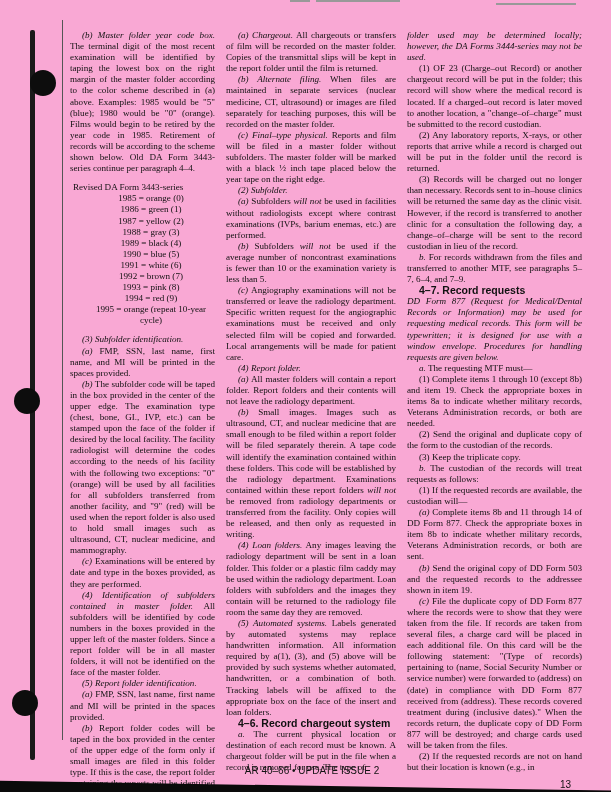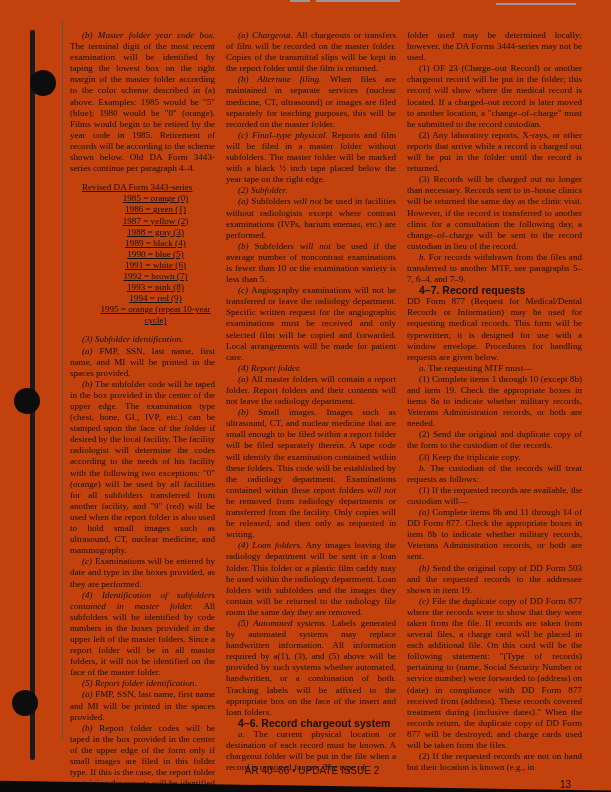--- a/index.html
+++ b/index.html
@@ -1,36 +1,36 @@
 <!DOCTYPE html>
 <html><head>
 <meta charset="utf-8">
 <style>
   html, body { margin: 0; padding: 0; background: #ffffff; }
   body { width: 611px; height: 792px; position: relative; overflow: hidden;
          font-family: "Liberation Serif", "DejaVu Serif", serif; color: #111; }
-  .page { position: absolute; left: 0; top: 0; width: 611px; height: 792px; background: #c2410c; }
+  .page { position: absolute; left: 0; top: 0; width: 611px; height: 792px; background: #f9a8d4; }
   .binding { position: absolute; left: 30px; top: 30px; width: 5px; height: 730px; background: #1a1a1a; border-radius: 2px; }
   .binding2 { position: absolute; left: 62px; top: 20px; width: 1px; height: 720px; background: #555; }
   .hole { position: absolute; width: 26px; height: 26px; border-radius: 50%; background: #0d0d0d; }
   .hole.h1 { left: 30px; top: 70px; }
   .hole.h2 { left: 14px; top: 388px; }
   .hole.h3 { left: 12px; top: 690px; }
   .top-line { position: absolute; top: 0; height: 2px; background: #999; }
   .bottom-bar { position: absolute; left: 0; bottom: 0; width: 611px; height: 14px; background: #0a0a0a;
                 clip-path: polygon(0 20%, 100% 90%, 100% 100%, 0 100%); }
   .col { position: absolute; top: 30px; font-size: 9.1px; line-height: 11.1px; text-align: justify; }
   .col1 { left: 70px; width: 145px; }
   .col2 { left: 226px; width: 170px; }
   .col3 { left: 407px; width: 175px; }
   .col p { margin: 0; text-indent: 12px; }
-  .col p.noind { text-indent: 0; }
+  .col p.noind { text-indent: 0; font-style: italic; }
   .col p.gap { margin-top: 0; }
   .col i { font-style: italic; }
-  .color-list { margin: 8px 0 8px 12px; text-decoration: underline; }
+  .color-list { margin: 8px 0 8px 3px; }
   .color-list .title { text-indent: 0; }
   .color-list .item { padding-left: 14px; text-indent: 0; text-align: center; }
   .sec-head { font-family: Liberation Sans, sans-serif; font-weight: bold; font-size: 10.5px;
               margin-top: 12px; margin-bottom: 2px; text-indent: 0; text-align: left; }
   .footer { position: absolute; top: 765px; left: 0; width: 611px; text-align: center;
             font-family: "Liberation Sans", "DejaVu Sans", sans-serif; font-size: 10px; }
   .footer .center { position: absolute; left: 222px; width: 180px; text-align: center; }
   .footer .pagenum { position: absolute; left: 560px; top: 14px; }
 </style>
 </head>

